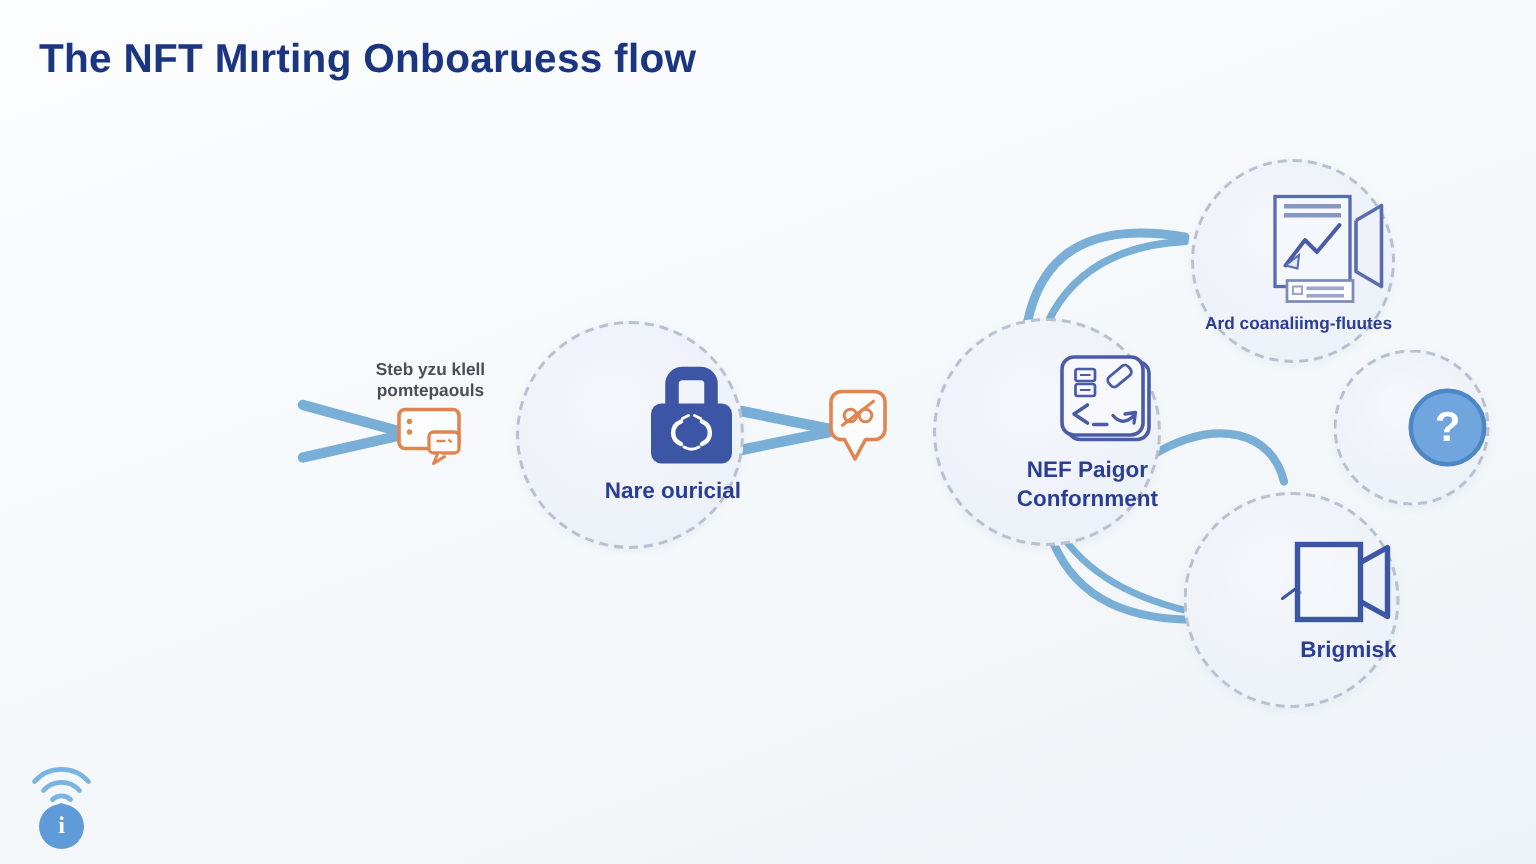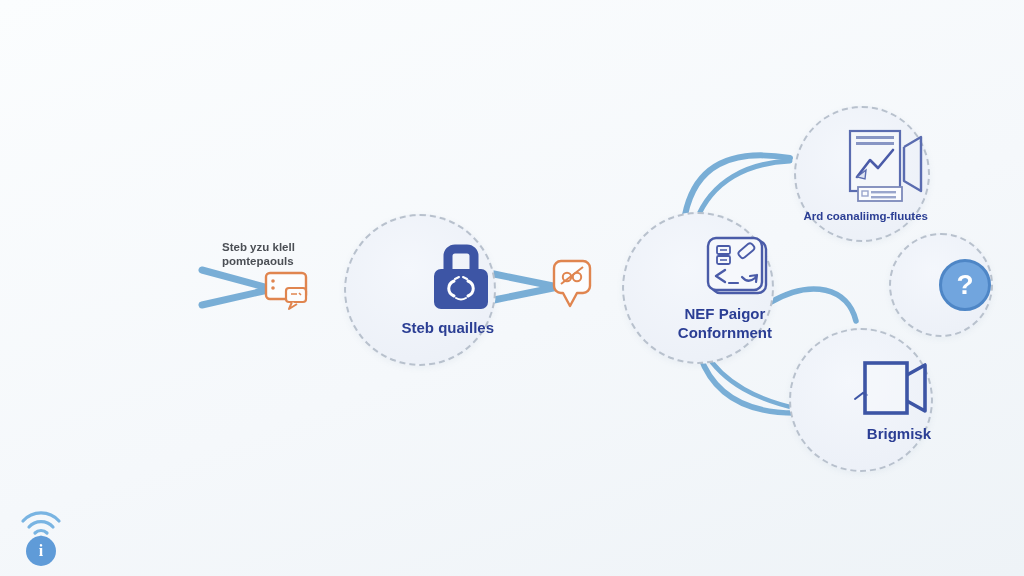--- a/index.html
+++ b/index.html
@@ -28,21 +28,21 @@
     display:flex;flex-direction:column;align-items:flex-end;justify-content:center;
     box-shadow:0 2px 6px rgba(120,140,170,.08);
   }
   .node .icon{display:flex;align-items:center;justify-content:center;}
   .node .label{
     text-align:center;font-weight:bold;color:#2b3e94;
     font-size:15px;line-height:1.25;margin-top:6px;
   }
   .node .label.small{font-size:11.5px;margin-top:2px;}
   .callout-text{
-    position:absolute;z-index:2;width:130px;text-align:left;
+    position:absolute;z-index:2;width:130px;text-align:center;
     font-size:11.5px;font-weight:600;color:#4b4f55;line-height:1.25;
   }
   .callout-icon{position:absolute;z-index:2;}
   .help-inner{
     width:52px;height:52px;border-radius:50%;
     background:#71a5de;border:3px solid #4e86c6;box-sizing:border-box;
     display:flex;align-items:center;justify-content:center;
     color:#ffffff;font-size:28px;font-weight:bold;
   }
   .wifi{position:absolute;left:16px;top:504px;z-index:2;}
@@ -52,20 +52,21 @@
     background:#5f9bd8;color:#fff;
     display:flex;align-items:center;justify-content:center;
     font-size:16px;font-weight:800;font-family:"Liberation Serif", serif;
   }
 </style>
 </head>
 <body>
 
 <div id="stage">
 
+  <div class="title">The NFT Mırting Onboaruess flow</div>
 
   <svg id="connectors" width="1024" height="576" viewBox="0 0 1024 576">
     <g fill="none" stroke="#79aed6" stroke-linecap="round">
       <path d="M202,270 L268,288" stroke-width="7"></path>
       <path d="M202,305 L268,290" stroke-width="7"></path>
       <path d="M494,274 L553,286" stroke-width="7"></path>
       <path d="M494,300 L553,288" stroke-width="7"></path>
       <path d="M685,215 C695,166 730,148 790,158" stroke-width="6"></path>
       <path d="M696,221 C712,180 748,163 790,161" stroke-width="5"></path>
       <path d="M769,303 C812,278 848,288 856,321" stroke-width="5.5"></path>
@@ -92,21 +93,21 @@
 
   <div class="node" style="left:344px;top:214px;width:152px;height:152px;">
     <div class="icon">
       <svg width="66" height="70" viewBox="0 0 66 70">
         <rect x="20" y="6" width="26" height="28" rx="7" fill="none" stroke="#3d55a5" stroke-width="9"></rect>
         <rect x="6" y="26" width="54" height="40" rx="7" fill="#3d55a5"></rect>
         <path d="M26,38 c-7,3 -7,12 0,15 M40,38 c7,3 7,12 0,15" fill="none" stroke="#ffffff" stroke-width="3" stroke-linecap="round"></path>
         <path d="M27,36 l4,-2 M39,36 l-4,-2 M28,55 q5,3 10,0" fill="none" stroke="#ffffff" stroke-width="2" stroke-linecap="round"></path>
       </svg>
     </div>
-    <div class="label">Steb quailles</div>
+    <div class="label">Nare ouricial</div>
   </div>
 
   <div class="callout-icon" style="left:549px;top:258px;">
     <svg width="46" height="54" viewBox="0 0 46 54">
       <path d="M12,3 h22 a7,7 0 0 1 7,7 v18 a7,7 0 0 1 -7,7 h-6 l-7,13 l-7,-13 h-2 a7,7 0 0 1 -7,-7 v-18 a7,7 0 0 1 7,-7 z" fill="#fcfdfe" stroke="#e0854f" stroke-width="2.4" stroke-linejoin="round"></path>
       <circle cx="18" cy="19" r="4.2" fill="none" stroke="#e0854f" stroke-width="2"></circle>
       <circle cx="28" cy="19" r="4.2" fill="none" stroke="#e0854f" stroke-width="2"></circle>
       <path d="M12,26 L34,9" stroke="#e0854f" stroke-width="2" fill="none"></path>
     </svg>
   </div>

